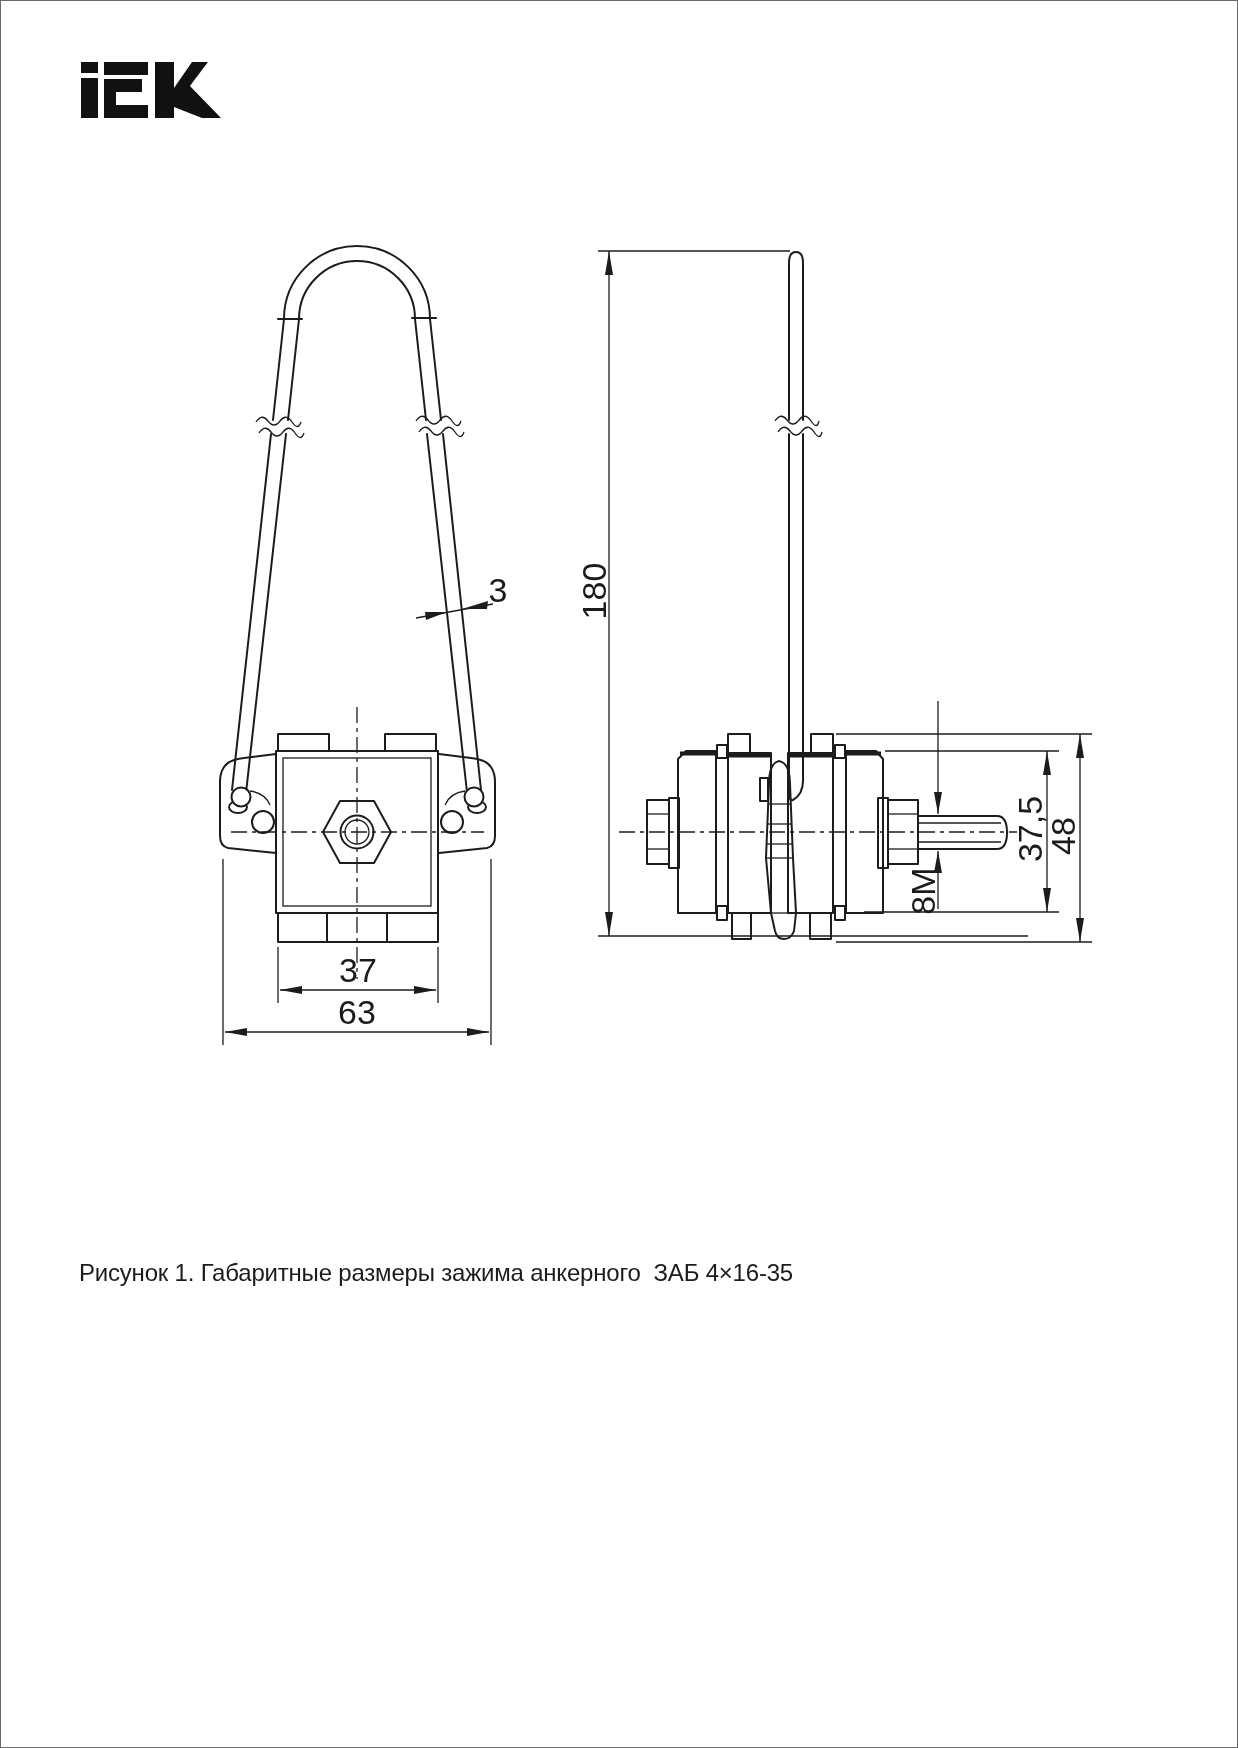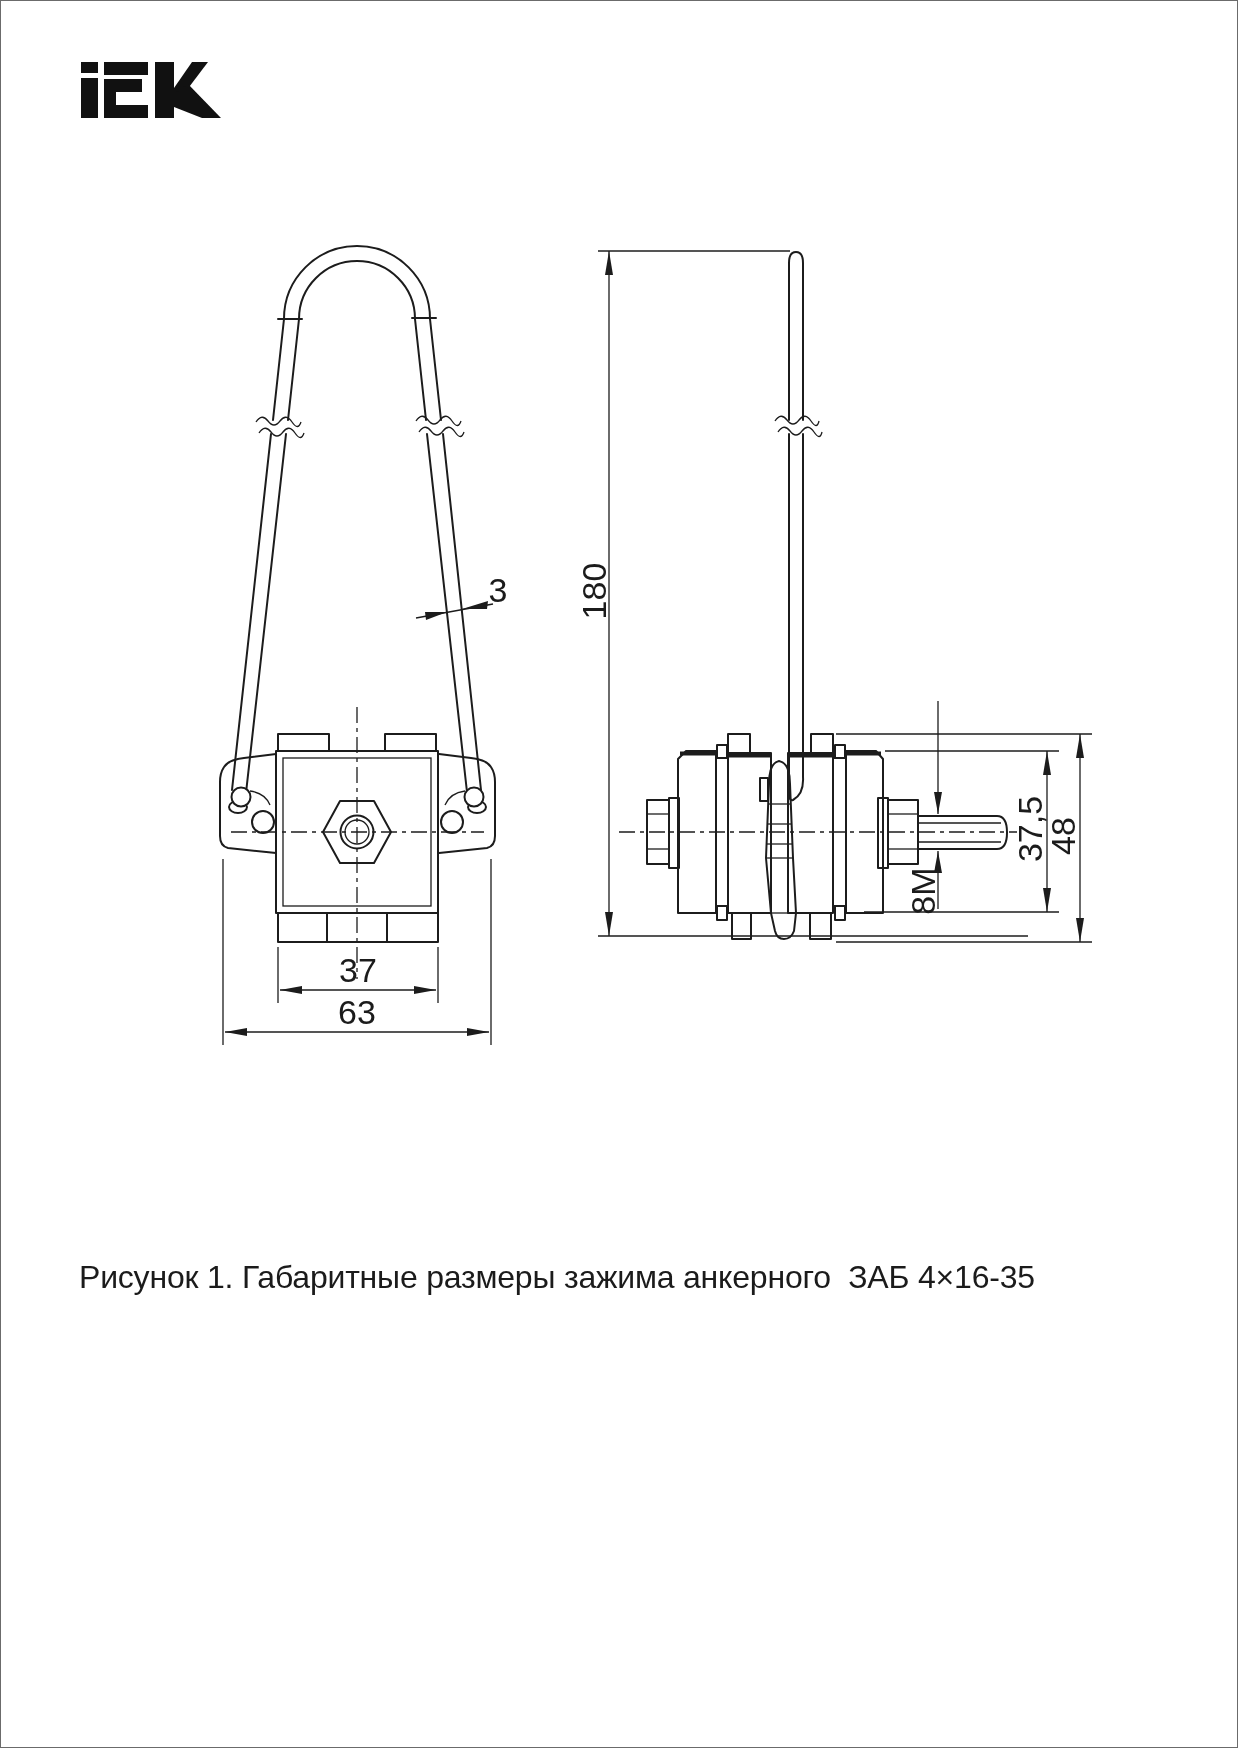--- a/index.html
+++ b/index.html
@@ -8,21 +8,21 @@
     width:1236px;height:1746px;
     background:#ffffff;
     border:1px solid #6b6b6b;
     font-family:"Liberation Sans", sans-serif;
     overflow:hidden;
   }
   .logo{position:absolute;left:80px;top:60px;width:140px;height:58px;}
   .drawing{position:absolute;left:0;top:0;width:1238px;height:1748px;}
   .caption{
     position:absolute;left:78px;top:1258px;
-    font-size:32px;color:#1b1b1b;
+    font-size:24px;color:#1b1b1b;
     letter-spacing:-0.2px;
     white-space:pre;
   }
   svg .ln{stroke:#1c1c1c;fill:none;stroke-width:2;stroke-linejoin:round;stroke-linecap:round;}
   svg .thick{stroke:#1c1c1c;fill:none;stroke-width:4;}
   svg .thin{stroke:#1c1c1c;fill:none;stroke-width:1.3;}
   svg .cl{stroke:#1c1c1c;fill:none;stroke-width:1.3;stroke-dasharray:16 5 4 5;}
   svg .arr{fill:#1c1c1c;stroke:none;}
   svg .wh{fill:#ffffff;}
   svg text{font-family:"Liberation Sans",sans-serif;font-size:34px;fill:#1b1b1b;}

